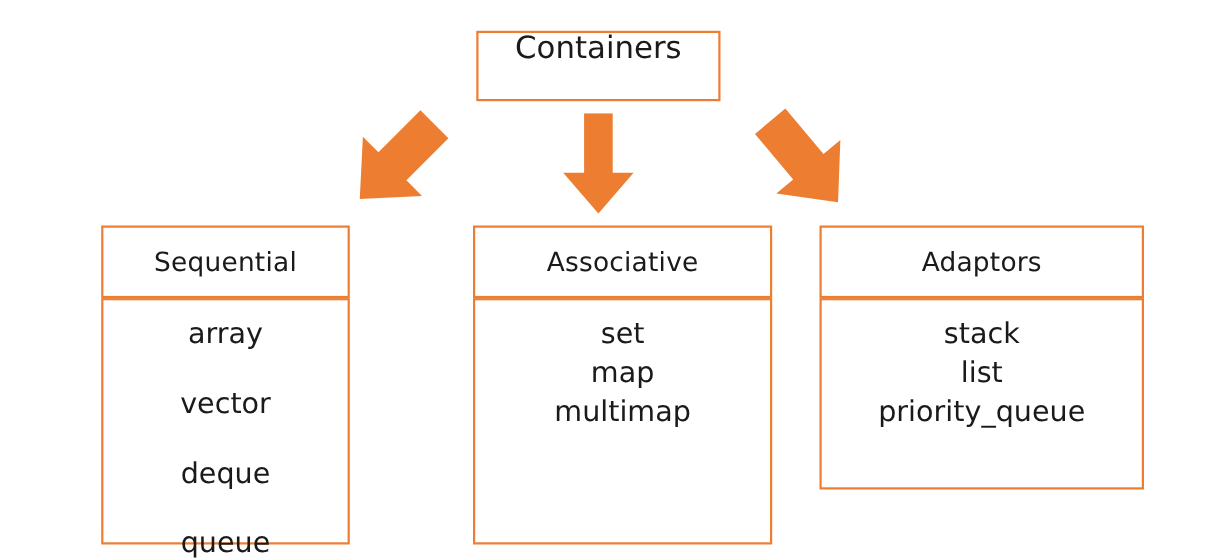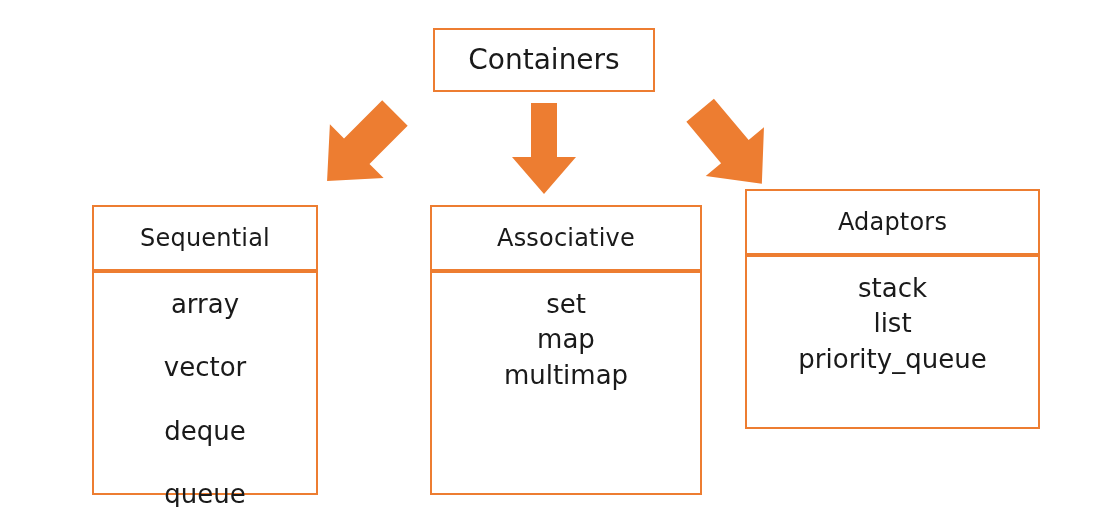--- a/index.html
+++ b/index.html
@@ -53,21 +53,20 @@
     white-space: nowrap;
   }
 
   
   .root-box {
     position: absolute;
     box-sizing: border-box;
     border: 2px solid #ED7D31;
     background: #ffffff;
     display: flex;
-    align-items: center;
     justify-content: center;
     color: #1a1a1a;
     font-size: 28px;
     line-height: 1;
   }
 
   
   .arrow {
     position: absolute;
   }
@@ -116,21 +115,21 @@
 
   <div class="node" style="left:430px; top:205px; width:272px; height:290px;">
     <div class="node-head" style="height:66px;">Associative</div>
     <div class="node-body" style="height:224px;">
       <span class="item">set</span>
       <span class="item">map</span>
       <span class="item">multimap</span>
     </div>
   </div>
 
-  <div class="node" style="left:745px; top:189px; width:295px; height:240px;">
+  <div class="node" style="left:745px; top:205px; width:295px; height:240px;">
     <div class="node-head" style="height:66px;">Adaptors</div>
     <div class="node-body" style="height:174px;">
       <span class="item">stack</span>
       <span class="item">list</span>
       <span class="item">priority_queue</span>
     </div>
   </div>
 
 </div>
 

